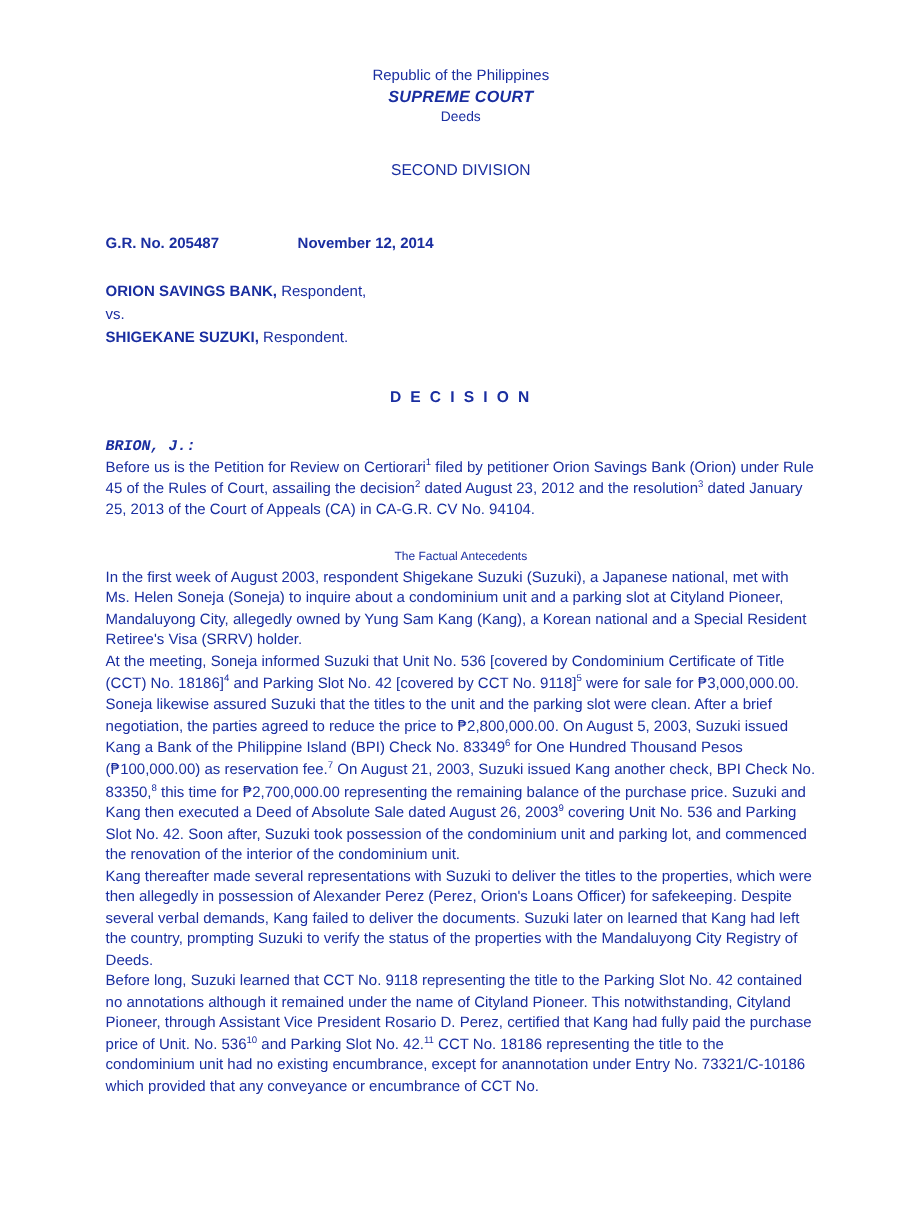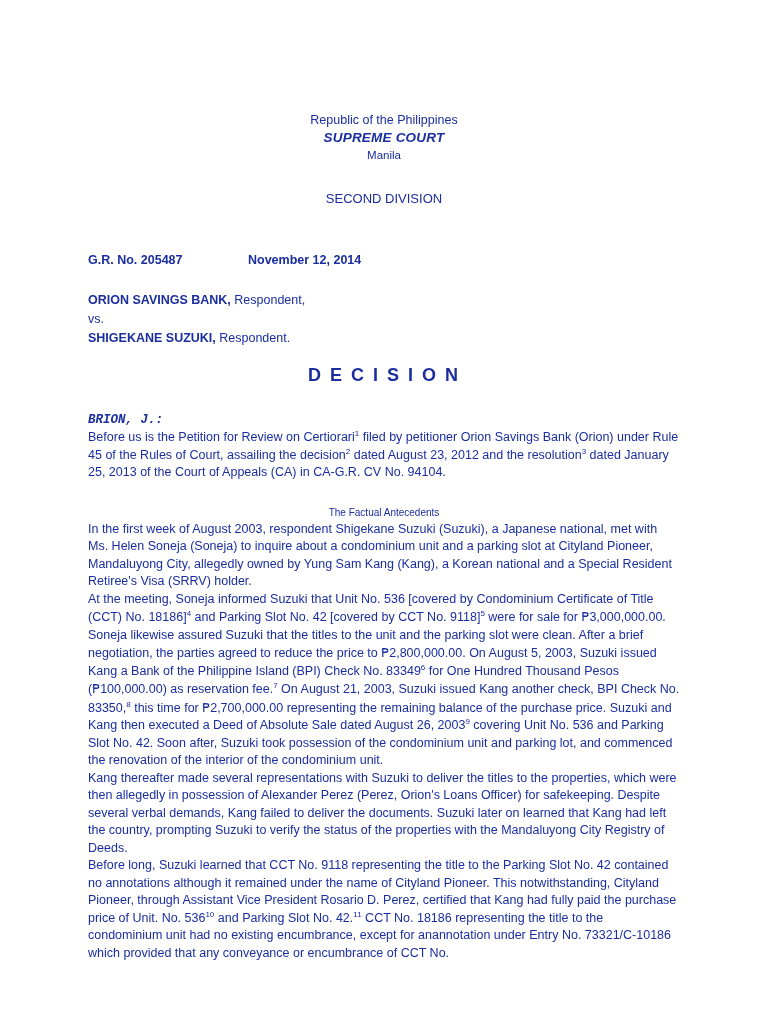--- a/index.html
+++ b/index.html
@@ -11,21 +11,21 @@
     width: 768px;
     height: 1024px;
     font-family: "Liberation Sans", sans-serif;
     color: #1a2ea0;
   }
   .page {
     position: relative;
     width: 768px;
     height: 1024px;
     box-sizing: border-box;
-    padding: 112px 88px 0 88px;
+    padding: 55px 88px 0 88px;
     background: #ffffff;
     border-radius: 14px;
   }
   .center { text-align: center; }
   .hdr-republic {
     font-size: 12.5px;
     line-height: 17px;
   }
   .hdr-court {
     font-size: 13.5px;
@@ -58,23 +58,23 @@
     font-size: 12.5px;
     line-height: 19px;
   }
   .parties b { font-weight: bold; }
   .parties .normal { font-weight: normal; }
   .vs {
     font-size: 12.5px;
     line-height: 19px;
   }
   .decision-word {
-    margin-top: 17px;
+    margin-top: 32px;
     text-align: center;
-    font-size: 18px;
+    font-size: 13px;
     font-weight: bold;
     letter-spacing: 2px;
   }
   .ponente {
     margin-top: 24px;
     font-size: 12.5px;
     font-weight: bold;
     font-style: normal;
     line-height: 18px;
   }
@@ -101,21 +101,21 @@
   .peso { font-family: "DejaVu Sans", sans-serif; }
   i { font-style: italic; font-family: Liberation Mono, monospace; }
 </style>
 </head>
 <body>
 
 <div class="page">
 
   <div class="center hdr-republic">Republic of the Philippines</div>
   <div class="center hdr-court">SUPREME COURT</div>
-  <div class="center hdr-manila">Manila</div>
+  <div class="center hdr-manila">Deeds</div>
 
   <div class="center division">SECOND DIVISION</div>
 
   <div class="case-row">
     <span class="gr">G.R. No. 205487</span><span>November 12, 2014</span>
   </div>
 
   <div class="parties">
     <div><b>ORION SAVINGS BANK,</b><span class="normal"> Respondent,</span></div>
     <div class="vs">vs.</div>

